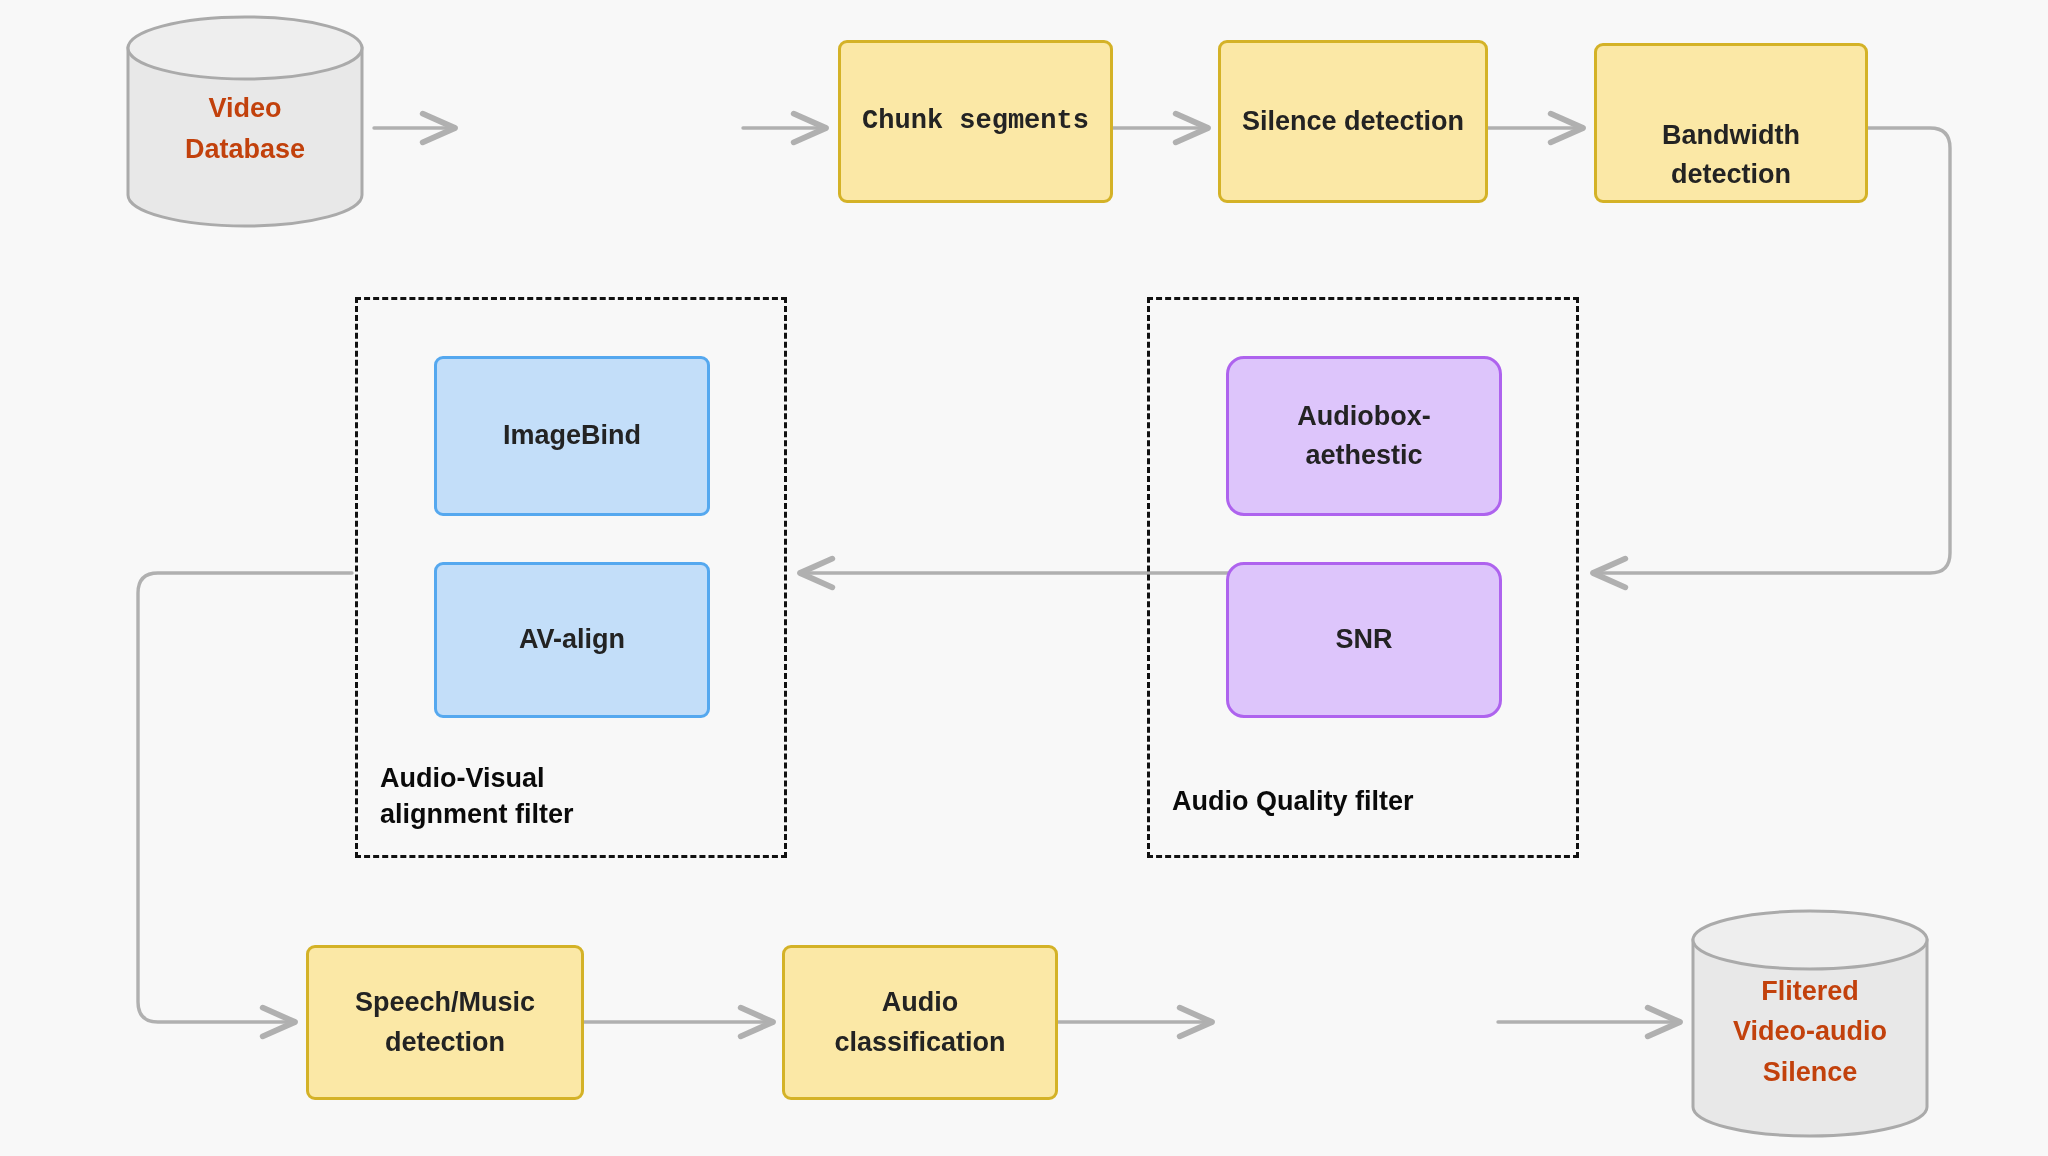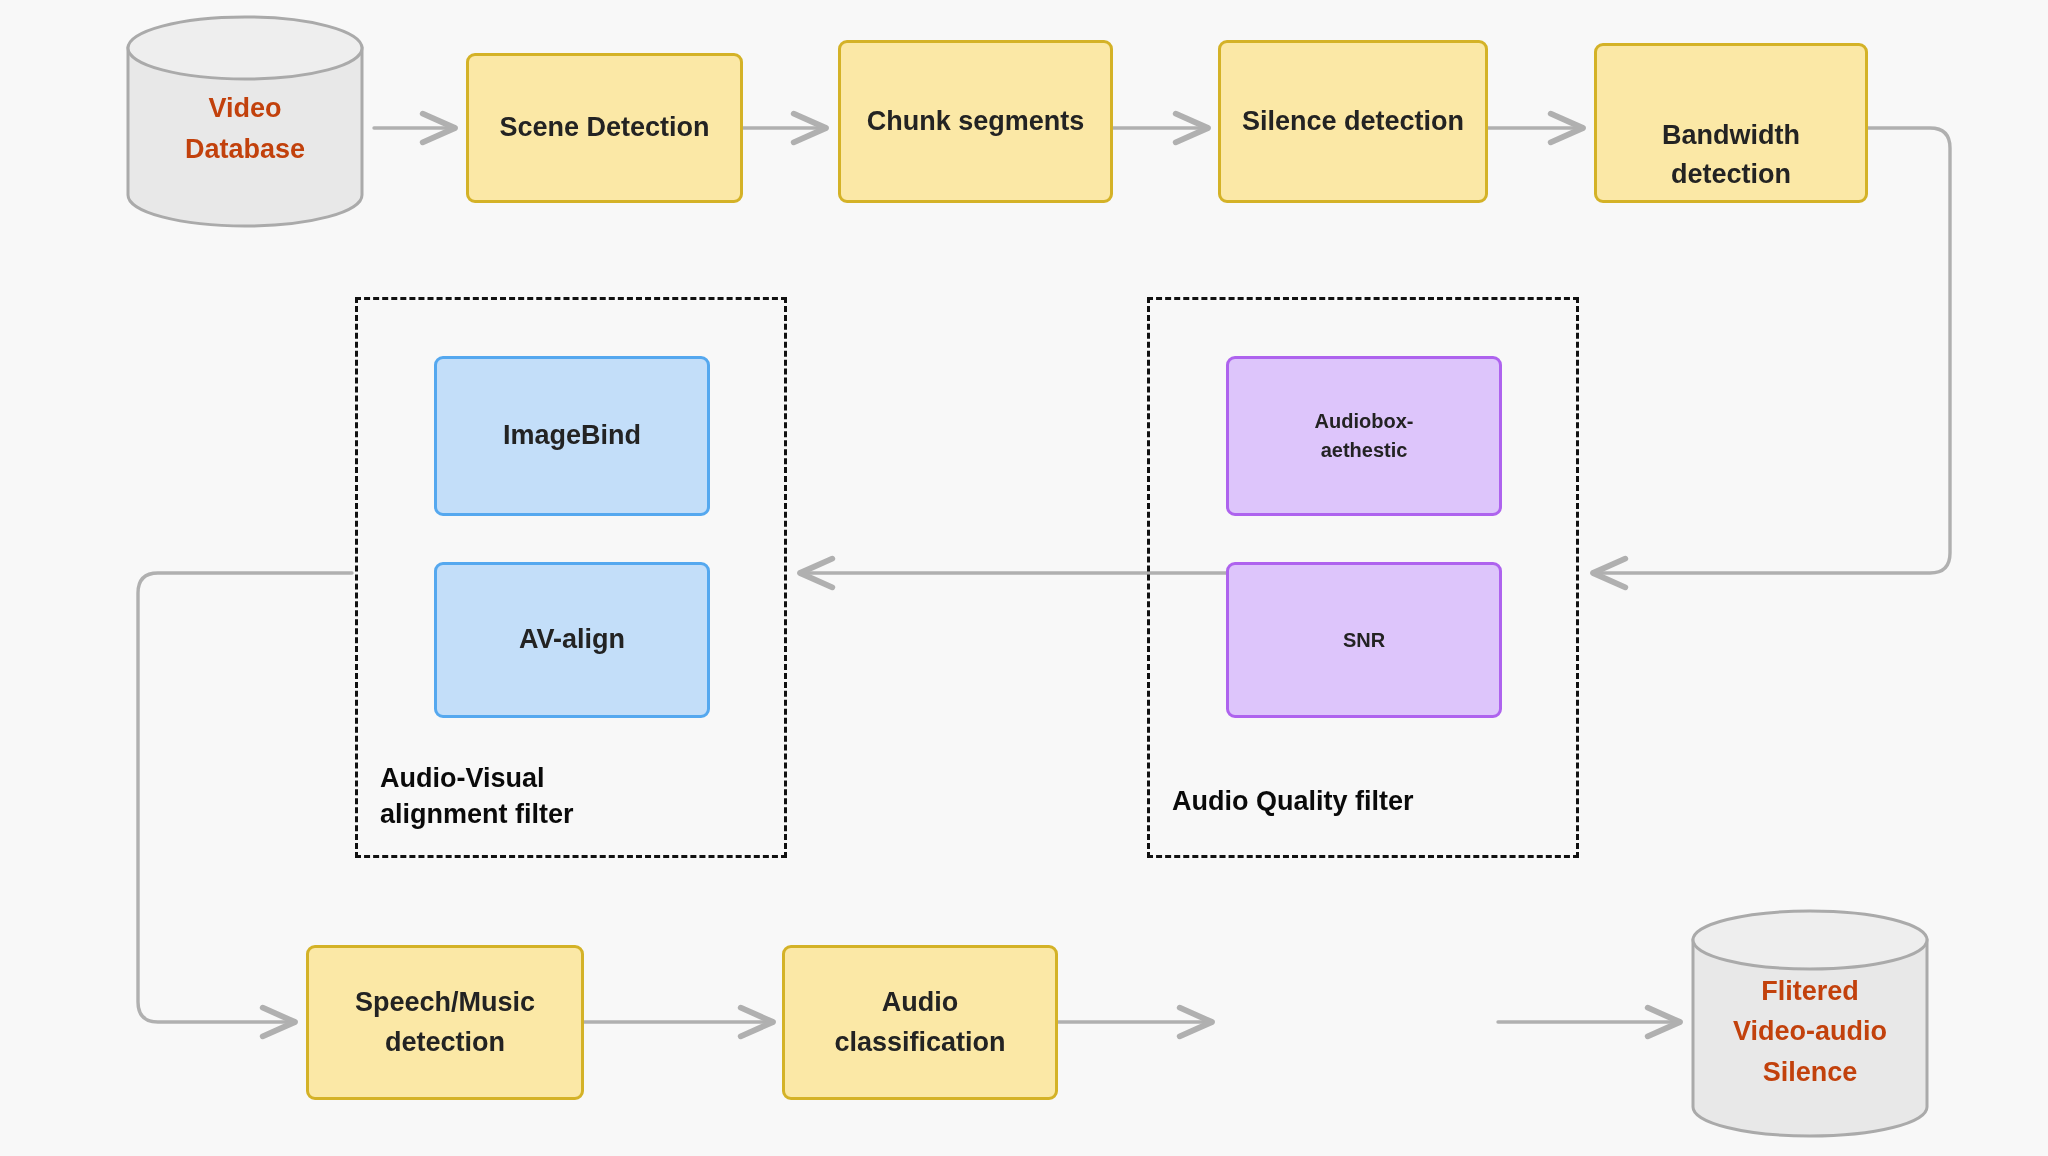--- a/index.html
+++ b/index.html
@@ -53,22 +53,22 @@
     border: 3px solid #55a8ef;
     border-radius: 9px;
     font-size: 27px;
     padding: 6px 12px;
   }
 
   
   .model-purple {
     background: #ddc5fb;
     border: 3px solid #ae63ee;
-    border-radius: 9px;
-    font-size: 20px;
+    border-radius: 18px;
+    font-size: 27px;
     padding: 6px 12px;
   }
 
   
   .group-box {
     position: absolute;
     box-sizing: border-box;
     border: 3px dashed #111111;
     background: transparent;
     z-index: 1;
@@ -156,25 +156,22 @@
 
   <div class="cyl" style="left:125px; top:14px; width:240px; height:215px;">
     <svg width="240" height="215" xmlns="http://www.w3.org/2000/svg" aria-hidden="true">
       <path d="M3,34 L3,181 A117,31 0 0 0 237,181 L237,34 Z" fill="#e8e8e8" stroke="#aaaaaa" stroke-width="3"></path>
       <ellipse cx="120" cy="34" rx="117" ry="31" fill="#eeeeee" stroke="#aaaaaa" stroke-width="3"></ellipse>
     </svg>
     <div class="cyl-text">Video
 Database</div>
   </div>
 
-  <div class="node proc" style="left:466px; top:53px; width:277px; height:150px;">
-    <span>Scene Detection</span>
-  </div>
-
-  <div class="node proc" style="left:838px; top:40px; width:275px; height:163px;">
+
+  <div class="node proc" style="left:838px; top:40px; width:275px; height:163px;font-family:Liberation Mono, monospace;">
     <span>Chunk segments</span>
   </div>
 
   <div class="node proc" style="left:1218px; top:40px; width:270px; height:163px;">
     <span>Silence detection</span>
   </div>
 
   <div class="node proc" style="left:1594px; top:43px; width:274px; height:160px; white-space:pre-line;align-items:flex-end;">
     <span style="white-space:pre-line;">Bandwidth
 detection</span>

